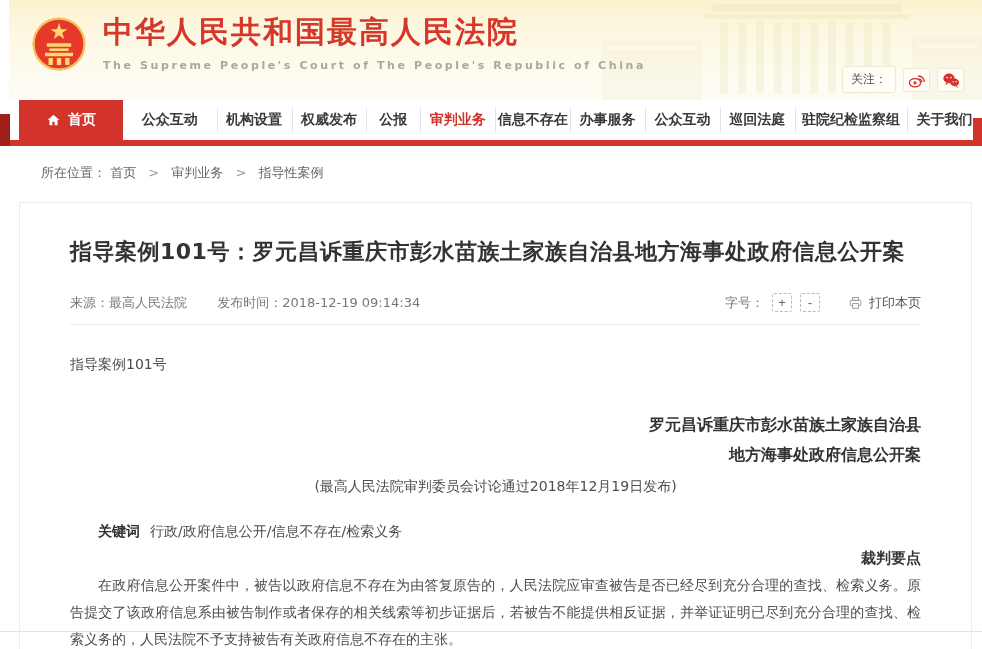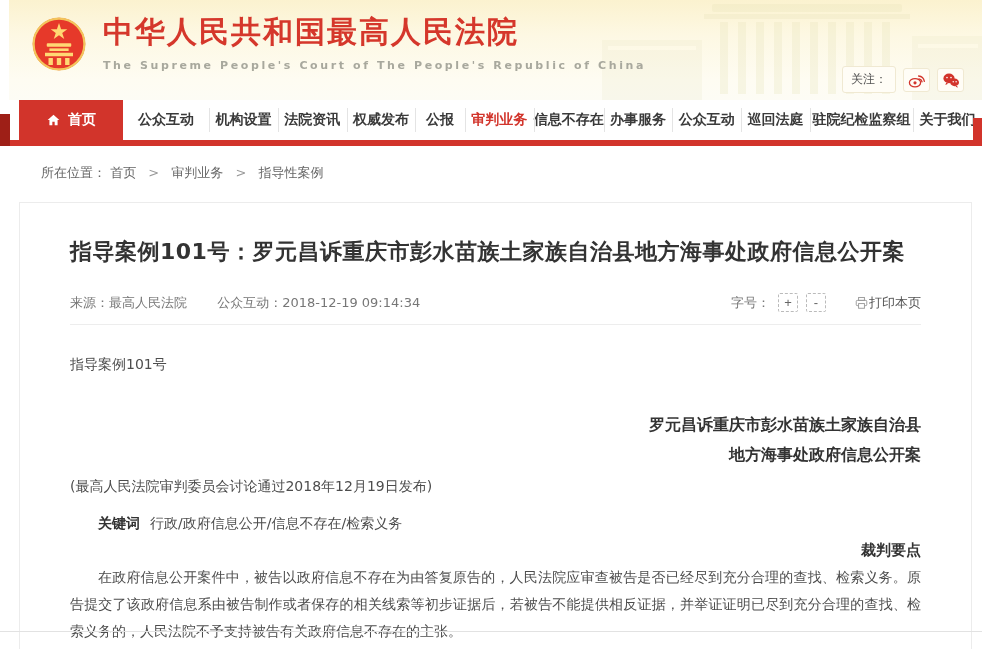--- a/index.html
+++ b/index.html
@@ -47,27 +47,27 @@
     padding:34px 50px 0; min-height:430px; }
   .article-title { text-align:left; font-size:22px; font-weight:bold; color:#333;
     letter-spacing:.5px; }
   .meta-row { display:flex; justify-content:space-between; align-items:center;
     margin-top:26px; padding-bottom:12px; border-bottom:1px solid #ededed;
     font-size:13px; color:#777; }
   .meta-left span.val { margin-right:26px; }
   .meta-right { display:flex; align-items:center; gap:8px; }
   .font-btn { width:20px; height:19px; border:1px dashed #bbb; background:#fff; color:#666;
     font-size:13px; line-height:16px; border-radius:2px; cursor:pointer; }
-  .print { display:flex; align-items:center; margin-left:20px; cursor:pointer; color:#555; }
+  .print { display:flex; align-items:center; gap:6px; margin-left:20px; cursor:pointer; color:#555; }
 
   
   article { padding:26px 0 0; font-size:14px; color:#4d4d4d; line-height:27px; }
   .case-no { margin-bottom:32px; }
   .c-heading { text-align:right; font-weight:bold; font-size:16px; color:#333; line-height:30px; }
-  .c-note { margin:3px 0 10px; }
+  .c-note { text-align:center; margin:3px 0 18px; }
   .kw { padding-left:2em; }
   .kw b { color:#333; margin-right:10px; }
   .sec-title { padding-left:2em; font-weight:bold; color:#333; font-size:15px;text-align:right; }
   .para { text-align:justify; text-indent:2em; }
   .full-rule { position:absolute; left:0; width:982px; top:631px; border-top:1px solid #e2e2e2; }
 </style>
 </head>
 <body>
 
 <div class="page">
@@ -147,23 +147,20 @@
         </svg>
         <span>首页</span>
       </li>
       <li style="flex:1.25">
           <span>公众互动</span>
         </li>
       <li>
           <span>机构设置</span>
         </li>
       <li>
-          <span>法院资讯</span>
-        </li>
-      <li>
           <span>权威发布</span>
         </li>
       <li style="flex:0.72">
           <span>公报</span>
         </li>
       <li class="hl">
           <span>审判业务</span>
         </li>
       <li>
           <span>信息不存在</span>
@@ -197,21 +194,21 @@
     <span class="sep">&gt;</span>
     <span>指导性案例</span>
   </div>
 
   <main class="content-box">
     <h1 class="article-title">指导案例101号：罗元昌诉重庆市彭水苗族土家族自治县地方海事处政府信息公开案</h1>
 
     <div class="meta-row">
       <div class="meta-left">
         <span>来源：</span><span class="val">最高人民法院</span>
-        <span>公众互动：</span><span class="val">2018-12-19 09:14:34</span>
+        <span>发布时间：</span><span class="val">2018-12-19 09:14:34</span>
       </div>
       <div class="meta-right">
         <span>字号：</span>
         <button class="font-btn">+</button>
         <button class="font-btn">-</button>
         <span class="print">
           <svg width="15" height="14" viewBox="0 0 24 24">
             <rect x="7" y="2.5" width="10" height="5" fill="none" stroke="#999" stroke-width="1.6"></rect>
             <rect x="3" y="7.5" width="18" height="9" rx="1.5" fill="none" stroke="#999" stroke-width="1.6"></rect>
             <rect x="7" y="13" width="10" height="8" fill="#fff" stroke="#999" stroke-width="1.6"></rect>

